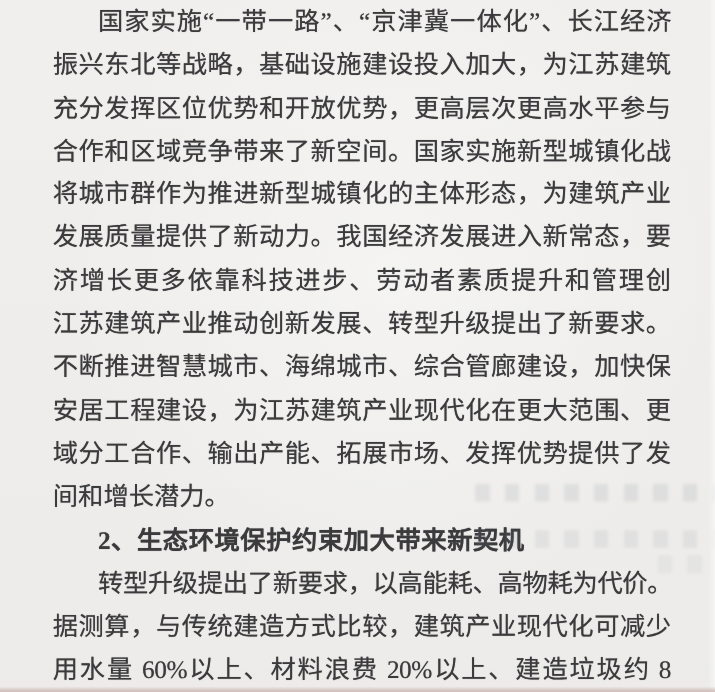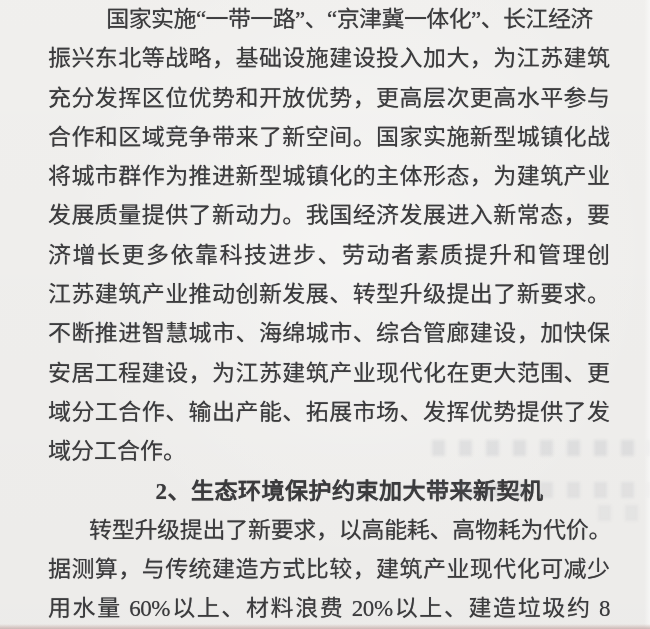--- a/index.html
+++ b/index.html
@@ -26,21 +26,21 @@
     white-space:nowrap;
     overflow:visible;
   }
   .line.justify{
     white-space:normal;
     text-align:justify;
     text-align-last:justify;
     word-break:break-all;
     height:39.31px;overflow:hidden;
   }
-  .line.indent{text-indent:41px;text-align:center;}
+  .line.indent{text-indent:41px;}
   .line.bold{font-weight:700;letter-spacing:0.5px;}
   
   .line:nth-child(1){letter-spacing:-0.6px;}
   .line:nth-child(14){letter-spacing:-1.5px;}
   .line:nth-child(16){letter-spacing:-0.4px;}
 
   
   .bleed{
     position:absolute;height:16px;
     background:repeating-linear-gradient(90deg,
@@ -72,21 +72,21 @@
       <div class="line justify">振兴东北等战略，基础设施建设投入加大，为江苏建筑产业</div>
       <div class="line justify">充分发挥区位优势和开放优势，更高层次更高水平参与国际</div>
       <div class="line justify">合作和区域竞争带来了新空间。国家实施新型城镇化战略，</div>
       <div class="line justify">将城市群作为推进新型城镇化的主体形态，为建筑产业提升</div>
       <div class="line justify">发展质量提供了新动力。我国经济发展进入新常态，要求经</div>
       <div class="line justify">济增长更多依靠科技进步、劳动者素质提升和管理创新，为</div>
       <div class="line justify">江苏建筑产业推动创新发展、转型升级提出了新要求。国家</div>
       <div class="line justify">不断推进智慧城市、海绵城市、综合管廊建设，加快保障性</div>
       <div class="line justify">安居工程建设，为江苏建筑产业现代化在更大范围、更宽领</div>
       <div class="line justify">域分工合作、输出产能、拓展市场、发挥优势提供了发展空</div>
-      <div class="line">域分工合作。</div>
+      <div class="line">间和增长潜力。</div>
       <div class="line indent bold">2、生态环境保护约束加大带来新契机</div>
       <div class="line justify indent">转型升级提出了新要求，以高能耗、高物耗为代价。</div>
       <div class="line justify">据测算，与传统建造方式比较，建筑产业现代化可减少建造</div>
       <div class="line justify">用水量 60%以上、材料浪费 20%以上、建造垃圾约 80%、建</div>
     </div>
 
   <div class="bleed bleed-1"></div>
   <div class="bleed bleed-2"></div>
   <div class="bleed bleed-3"></div>
 

